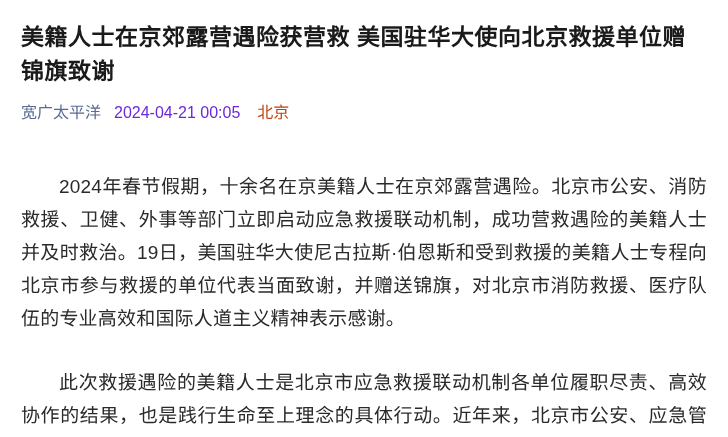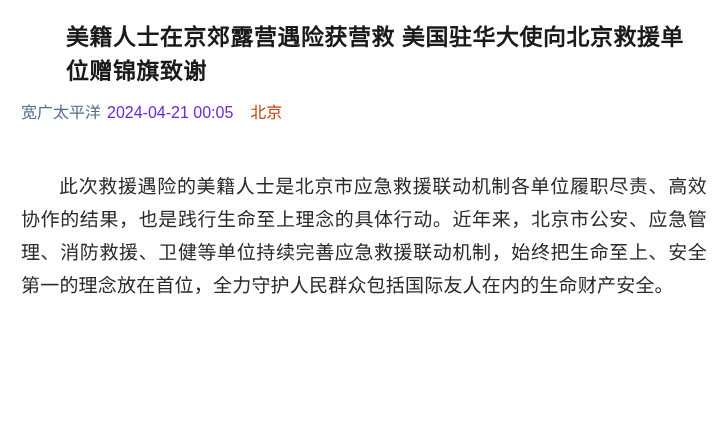--- a/index.html
+++ b/index.html
@@ -13,33 +13,32 @@
   .article {
     width: 728px;
     padding: 20px 21px 0 21px;
   }
   .article-title {
     font-size: 23px;
     font-weight: 700;
     line-height: 34px;
     color: #1a1a1a;
     letter-spacing: 0.5px;
-    margin-left: 45px;
   }
   .article-meta {
     margin-top: 14px;
     font-size: 16px;
     line-height: 22px;
     display: flex;
     align-items: baseline;
   }
   .account-name {
     color: #576b95;
     cursor: pointer;
-    margin-right: 6px;
+    margin-right: 13px;
   }
   .publish-time {
     color: #6d28d9;
     margin-right: 17px;
   }
   .publish-location {
     color: #c2410c;
   }
   .article-body {
     margin-top: 46px;
@@ -60,15 +59,16 @@
 <div class="article">
   <h1 class="article-title">美籍人士在京郊露营遇险获营救 美国驻华大使向北京救援单位赠锦旗致谢</h1>
 
   <div class="article-meta">
     <span class="account-name">宽广太平洋</span>
     <span class="publish-time">2024-04-21 00:05</span>
     <span class="publish-location">北京</span>
   </div>
 
   <div class="article-body">
+    <p>2024年春节假期，十余名在京美籍人士在京郊露营遇险。北京市公安、消防救援、卫健、外事等部门立即启动应急救援联动机制，成功营救遇险的美籍人士并及时救治。19日，美国驻华大使尼古拉斯·伯恩斯和受到救援的美籍人士专程向北京市参与救援的单位代表当面致谢，并赠送锦旗，对北京市消防救援、医疗队伍的专业高效和国际人道主义精神表示感谢。</p>
     <p>此次救援遇险的美籍人士是北京市应急救援联动机制各单位履职尽责、高效协作的结果，也是践行生命至上理念的具体行动。近年来，北京市公安、应急管理、消防救援、卫健等单位持续完善应急救援联动机制，始终把生命至上、安全第一的理念放在首位，全力守护人民群众包括国际友人在内的生命财产安全。</p>
   </div>
 </div>
 
 </body></html>

